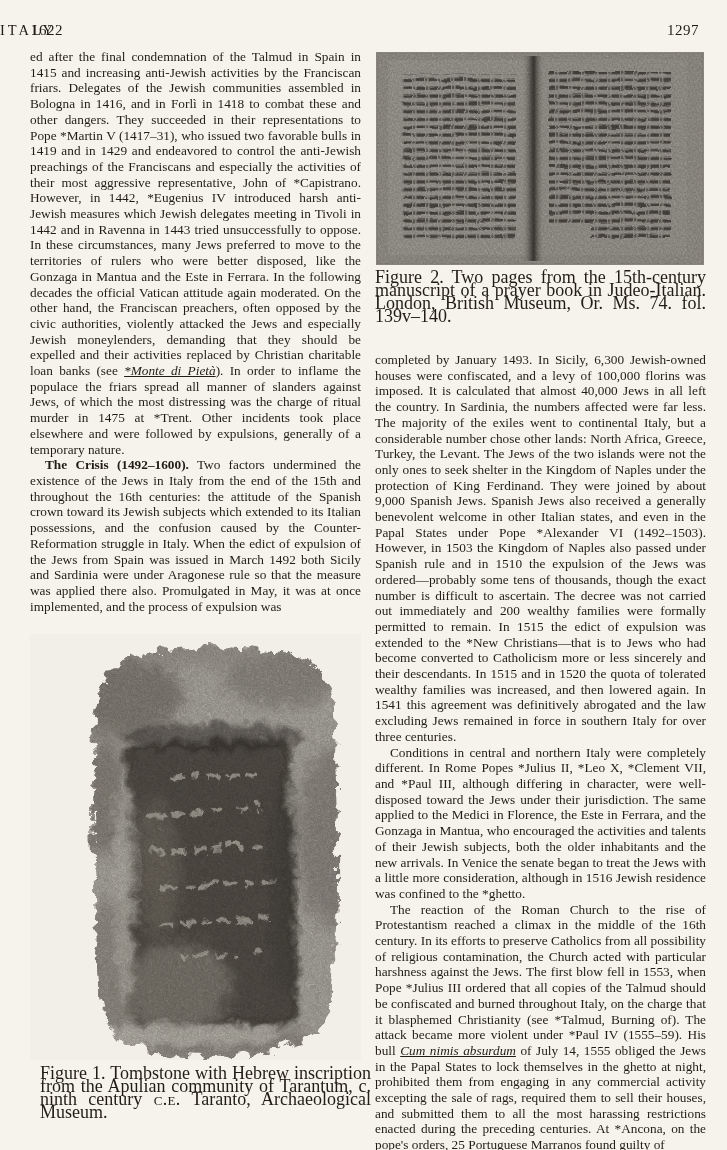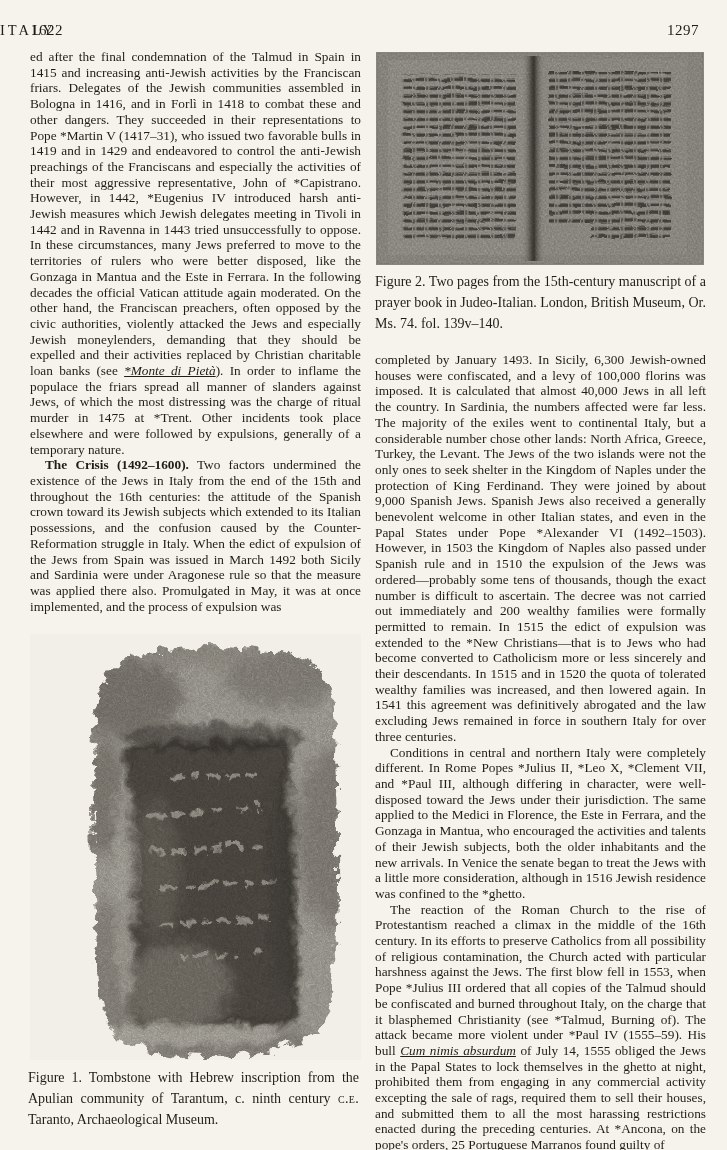--- a/index.html
+++ b/index.html
@@ -21,23 +21,23 @@
   .col-left-text{left:30px;top:49px;height:590px;overflow:hidden;}
   .col-right-text{left:375px;top:352px;height:802px;overflow:hidden;}
   .para{margin:0;}
   .para.indent{text-indent:15px;}
   .seg-normal{}
   .seg-bold{font-weight:bold;}
   .seg-italic{font-style:italic;text-decoration:underline;}
   .seg-smallcaps{font-variant:small-caps;letter-spacing:0.3px;}
   .figure{position:absolute;}
   .figure-photo{display:block;}
-  .caption{position:absolute;width:331px;font-size:14px;line-height:21px;
+  .caption{position:absolute;width:331px;font-size:18px;line-height:13px;
     text-align:justify;}
-  .caption-fig1{left:28px;top:1067px;}
+  .caption-fig1{left:40px;top:1067px;}
   .caption-fig2{left:375px;top:271px;}
   .fig1-wrap{left:30px;top:634px;width:331px;height:426px;}
   .fig2-wrap{left:376px;top:52px;width:328px;height:213px;}
 </style>
 </head>
 <body>
 
 <header class="page-header">
   <span class="page-num left">1622</span>
   <span class="header-title">ITALY</span>

